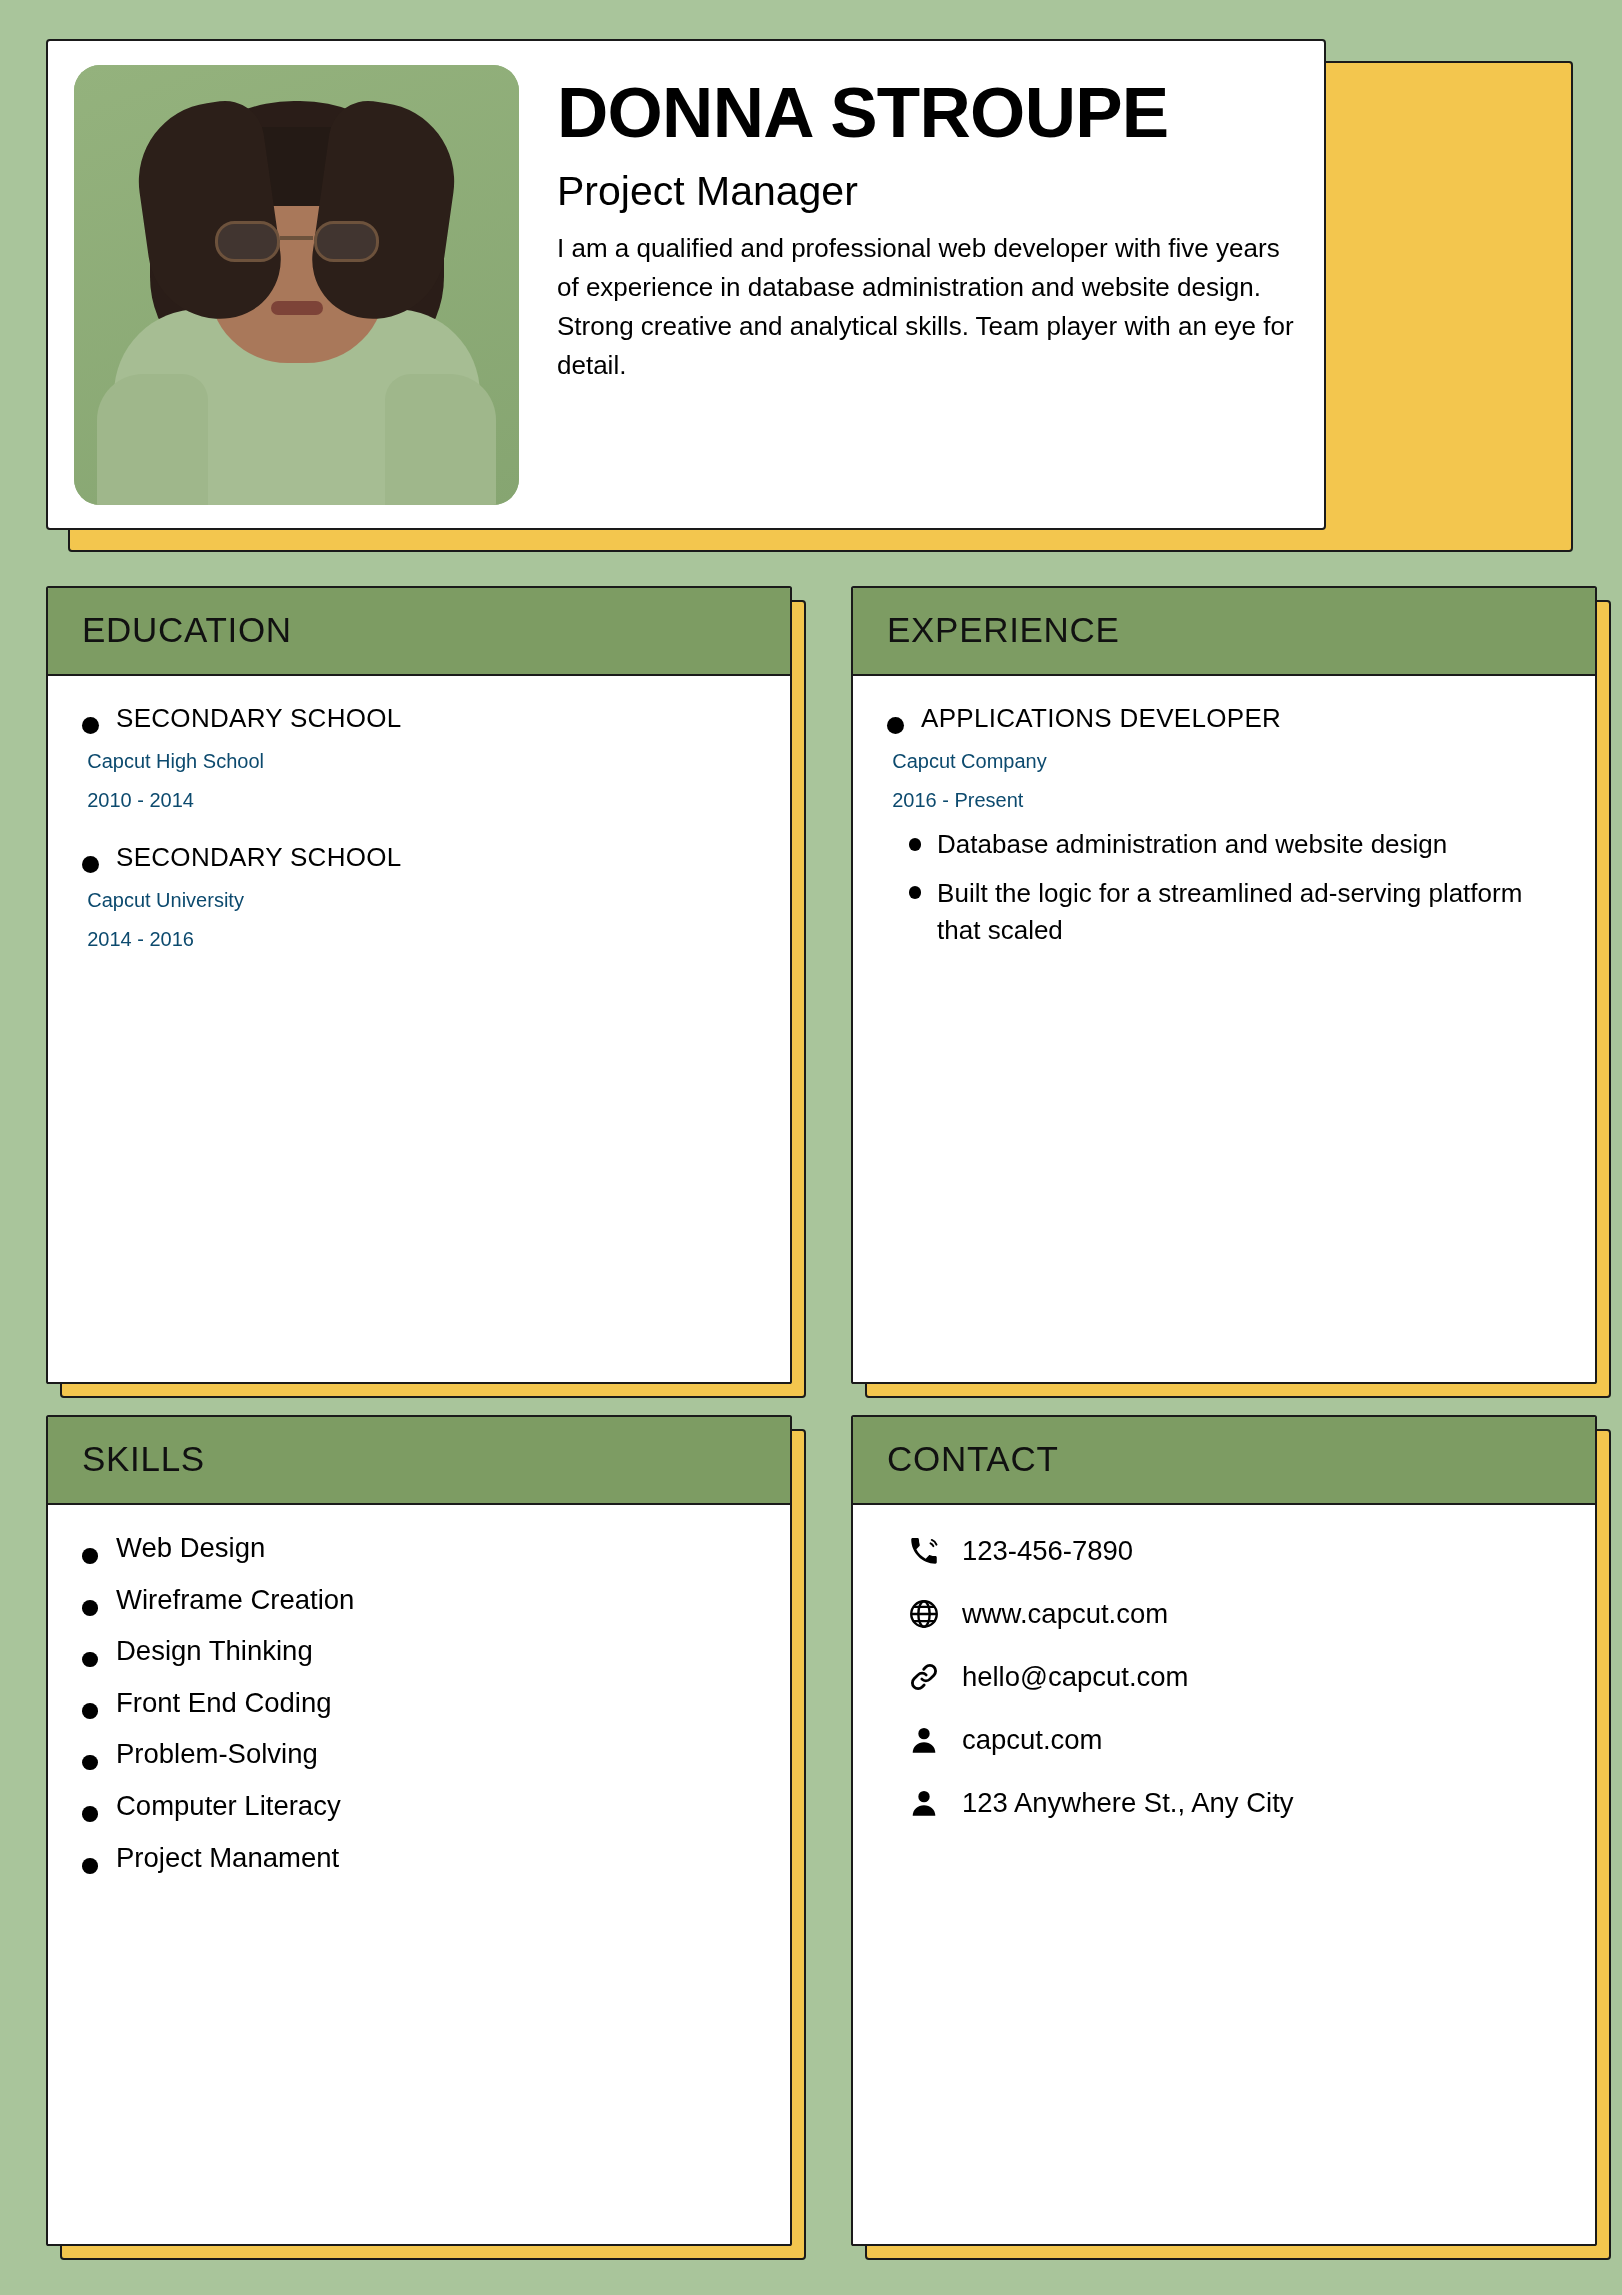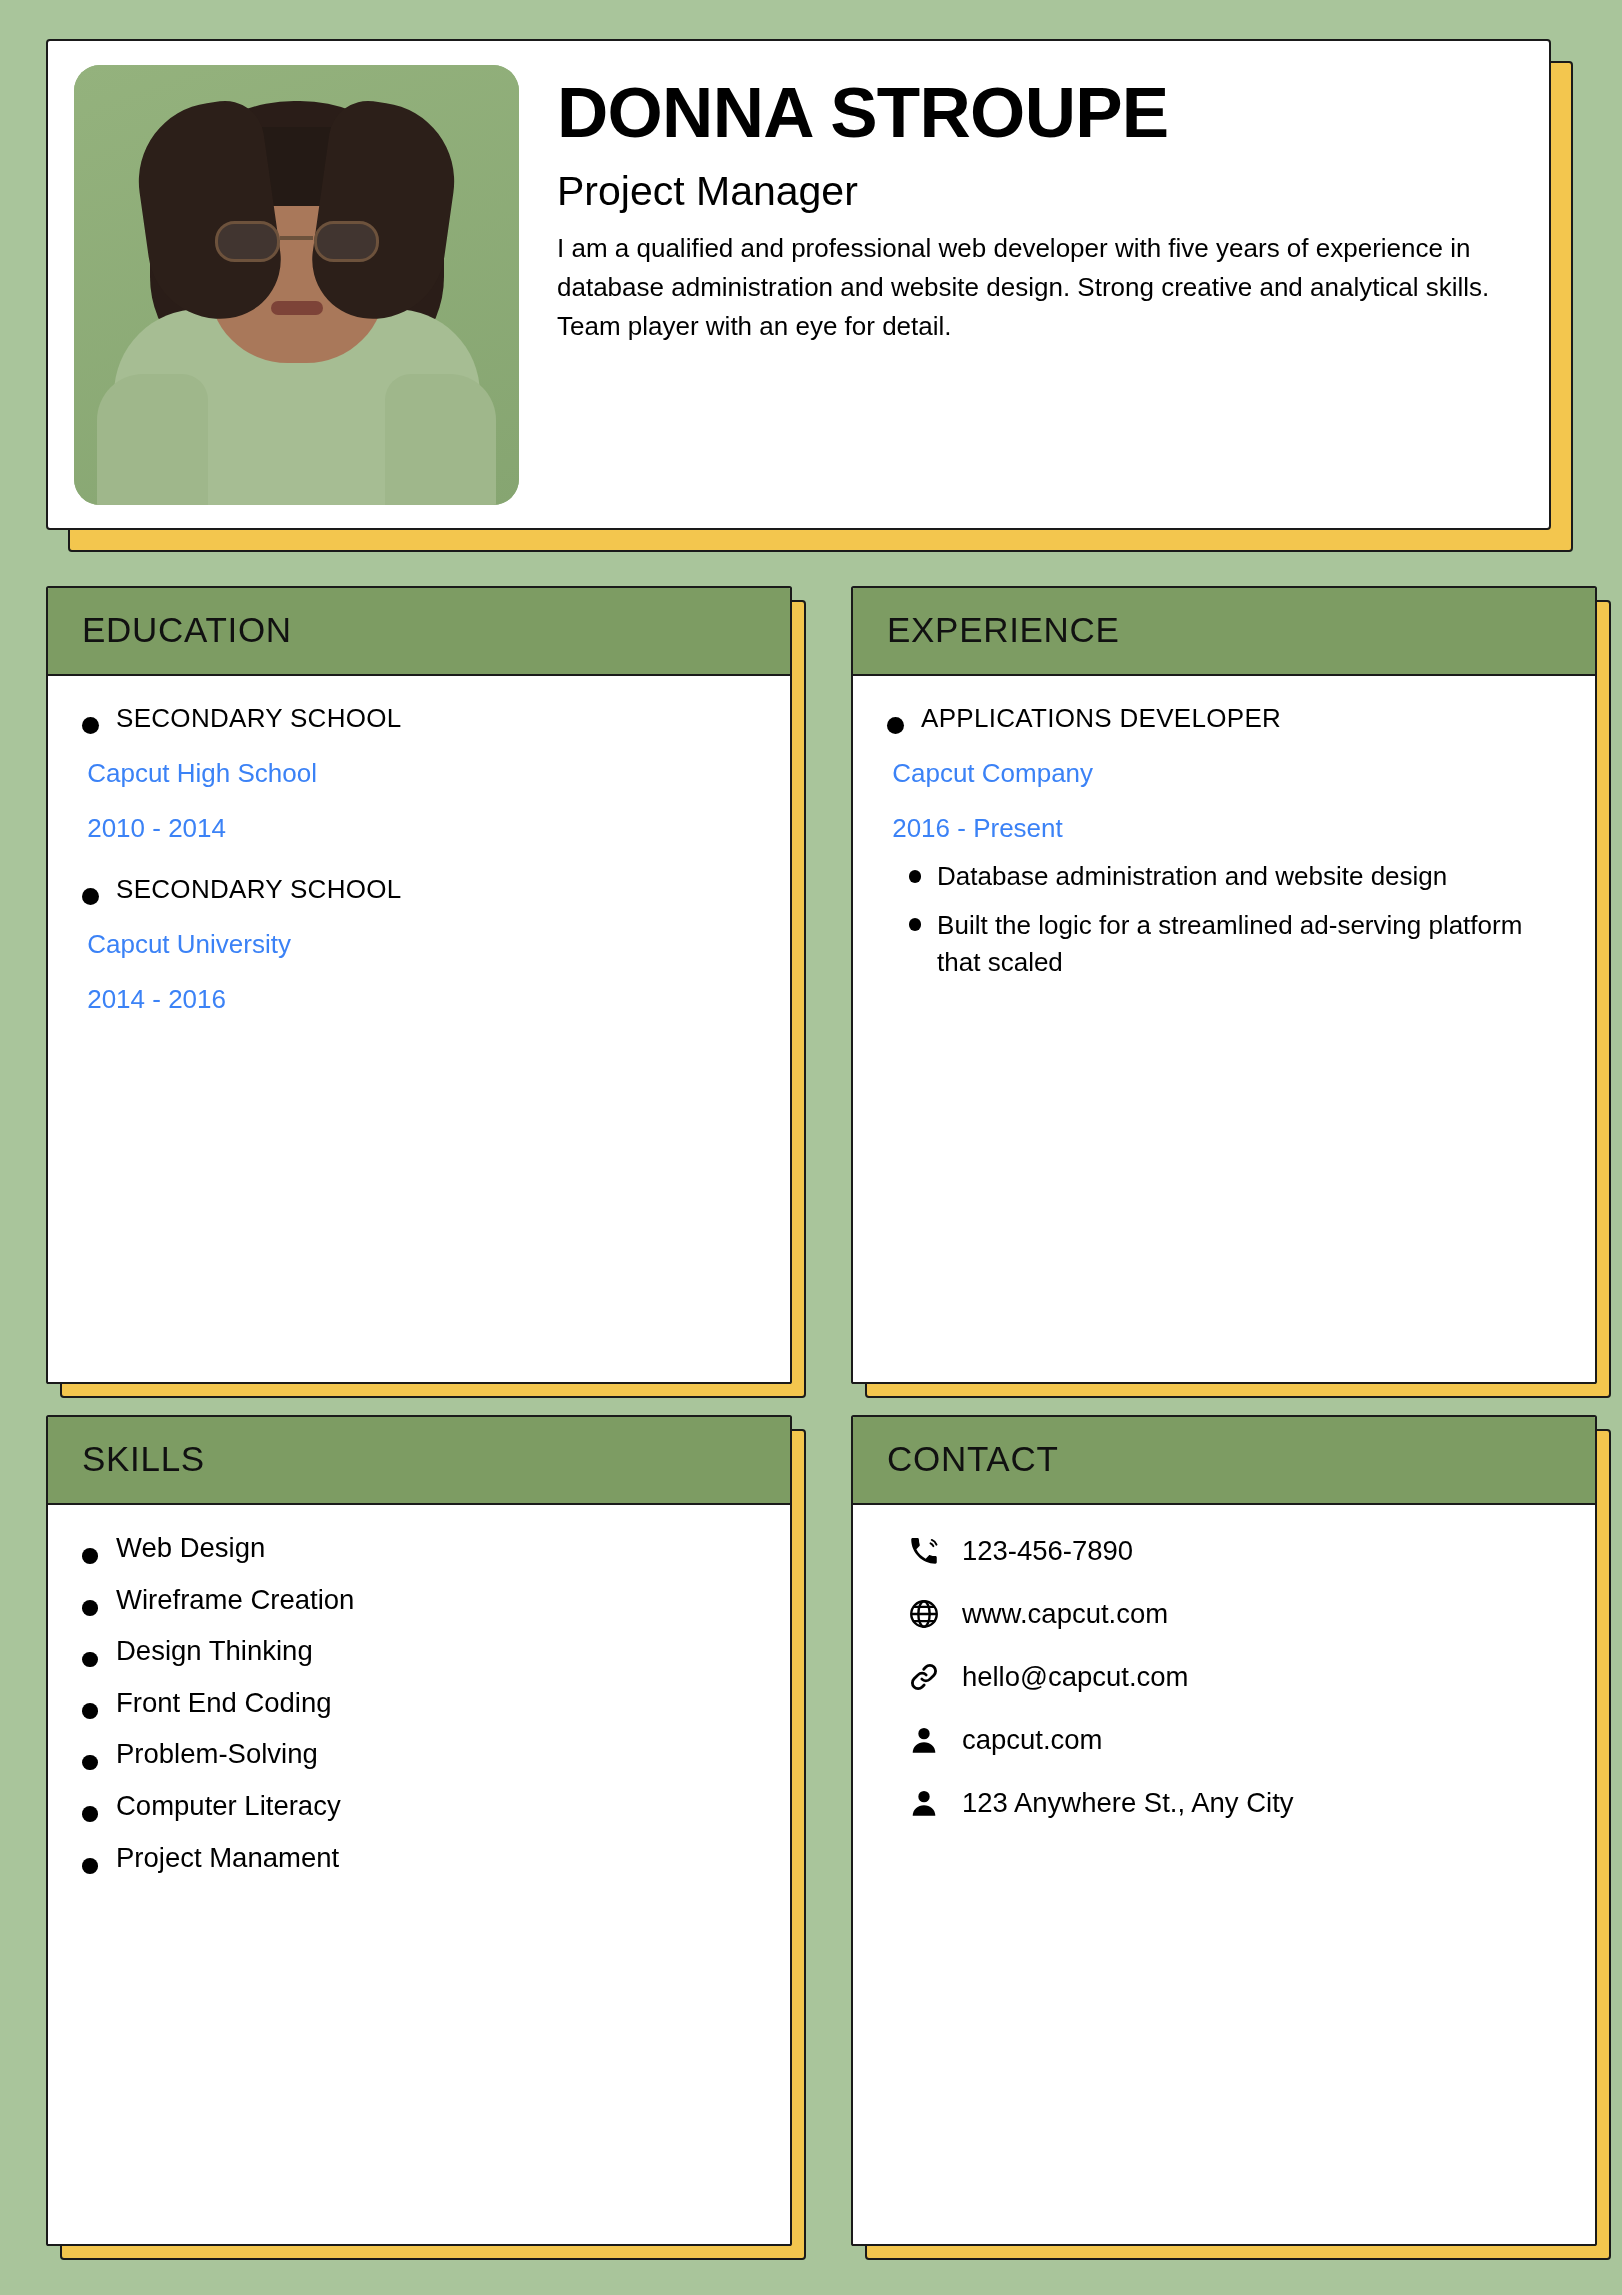--- a/index.html
+++ b/index.html
@@ -39,21 +39,21 @@
     margin-bottom: 30px;
   }
   .header-shadow {
     position: absolute;
     left: 22px; top: 22px;
     width: 1505px; height: 491px;
   }
   .header-card {
     position: absolute;
     left: 0; top: 0;
-    width: 1505px; height: 491px;
+    width: 1280px; height: 491px;
     display: flex;
     align-items: flex-start;
     padding: 23.6px 26px 23.6px 26px;
   }
 
   .photo {
     width: 445px;
     height: 440px;
     border-radius: 26px;
     flex: 0 0 auto;
@@ -174,23 +174,23 @@
     gap: 17px;
     font-size: 26px;
     letter-spacing: 0.3px;
     color: #000;
   }
   .dot {
     width: 17px; height: 17px; border-radius: 50%;
     background: #000; flex: 0 0 auto; margin-top: 7.9px;
   }
   .edu-line {
-    font-size: 26px;
-    color: #3b82f6;
-    margin-top: 24px;
+    font-size: 20px;
+    color: #0c4a6e;
+    margin-top: 16px;
     padding-left: 5.2px;
   }
 
   .exp-sub { margin-top: 14.4px; padding-left: 22px; }
   .exp-item {
     display: flex;
     align-items: flex-start;
     gap: 15.7px;
     font-size: 26px;
     line-height: 1.45;

